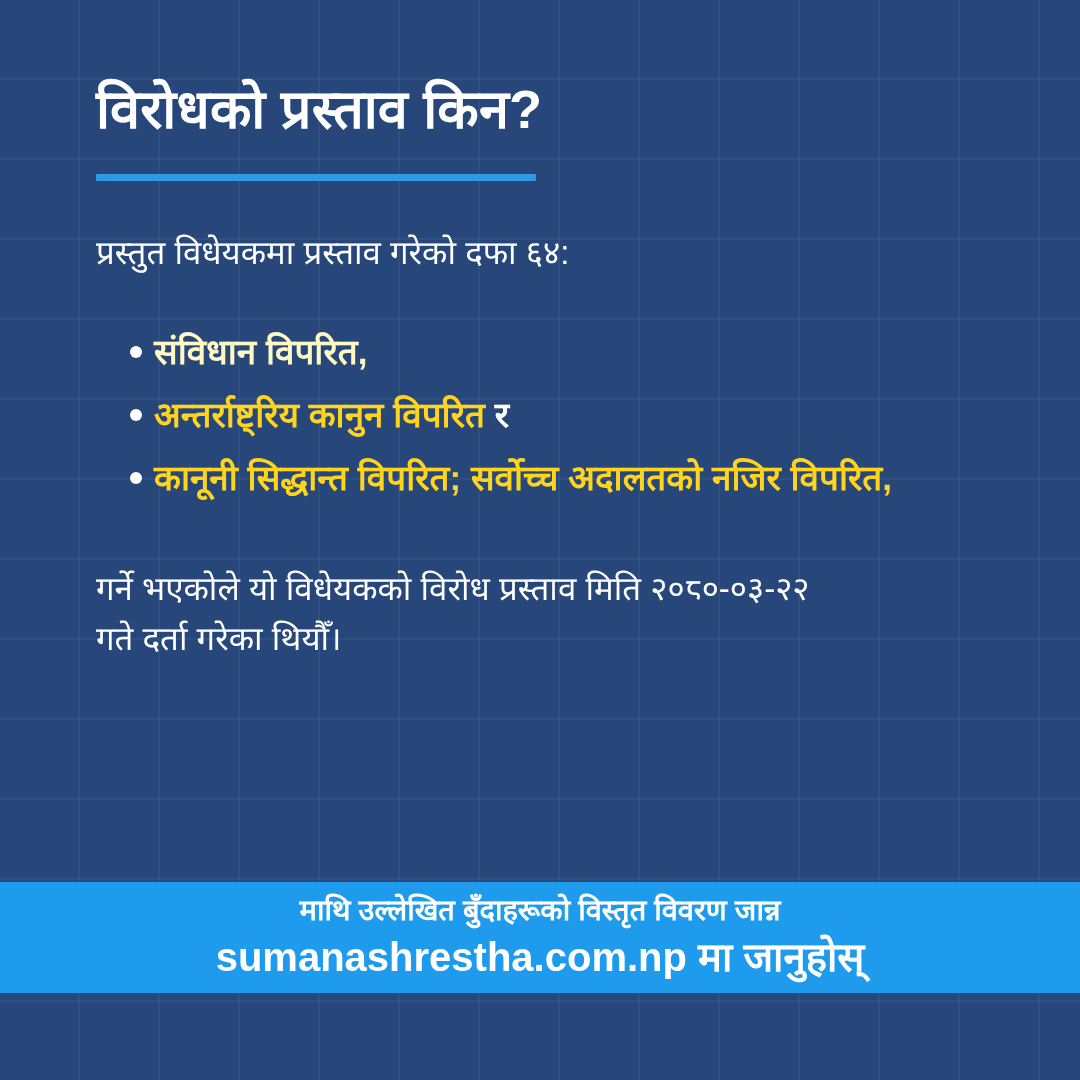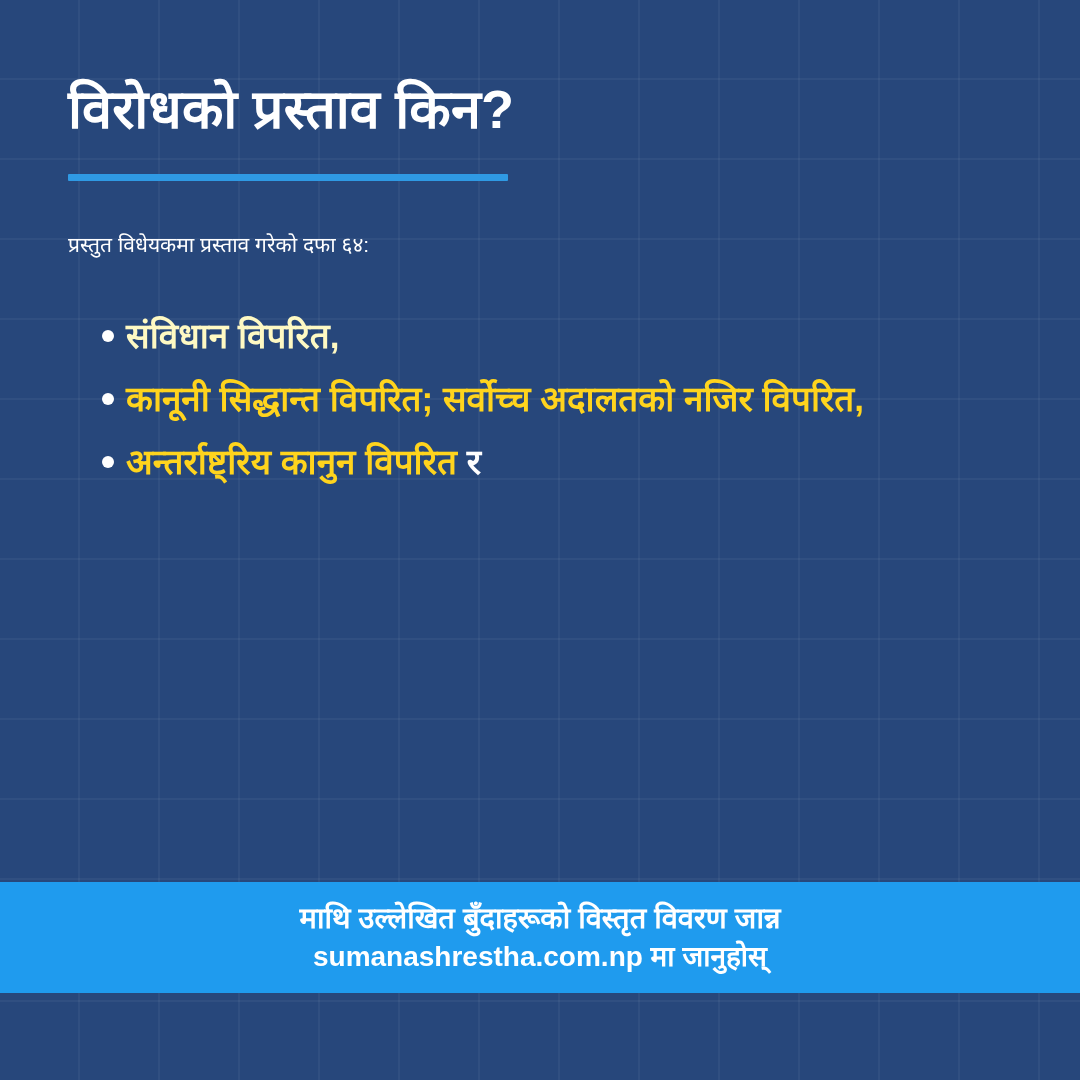--- a/index.html
+++ b/index.html
@@ -39,21 +39,21 @@
   }
 
   
   #content {
     position: absolute;
     left: 0;
     top: 0;
     width: 1080px;
     height: 882px;
     box-sizing: border-box;
-    padding: 78px 86px 0 68px;
+    padding: 78px 86px 0 96px;
     z-index: 2;
   }
 
   #page-title {
     margin: 0;
     color: #ffffff;
     font-size: 54px;
     line-height: 1.18;
     font-weight: 700;
     letter-spacing: 0.2px;
@@ -64,21 +64,21 @@
     margin-top: 32px;
     width: 440px;
     height: 7px;
     background: #2f9ae4;
     border-radius: 1px;
   }
 
   #intro-text {
     margin: 50px 0 0 0;
     color: #ffffff;
-    font-size: 21px;
+    font-size: 33px;
     font-weight: 400;
     line-height: 1.35;
   }
 
   
   #bullet-list {
     margin: 52px 0 0 0;
     padding: 0;
     list-style: none;
   }
@@ -133,21 +133,21 @@
   #footer-line-1 {
     color: #ffffff;
     font-size: 29px;
     font-weight: 700;
     line-height: 1.22;
     text-align: center;
     white-space: nowrap;
   }
   #footer-line-2 {
     color: #ffffff;
-    font-size: 28px;
+    font-size: 40px;
     font-weight: 700;
     line-height: 1.22;
     text-align: center;
     white-space: nowrap;
     margin-top: 4px;
   }
 
   
   #bottom-strip {
     position: absolute;
@@ -186,32 +186,33 @@
 
     <ul id="bullet-list">
 
       <li class="bullet-item">
         <span class="bullet-dot"></span>
         <span class="bullet-text" style="color: #fef9c3;">संविधान विपरित,</span>
       </li>
 
       <li class="bullet-item">
         <span class="bullet-dot"></span>
-        <span class="bullet-text" style="color: rgb(255, 212, 29);">कानूनी सिद्धान्त विपरित; सर्वोच्च अदालतको नजिर विपरित,</span>
-      </li>
-
-      <li class="bullet-item">
-        <span class="bullet-dot"></span>
         <span class="bullet-text" style="color: rgb(255, 212, 29);">अन्तर्राष्ट्रिय कानुन विपरित</span>
         <span class="tail-white" style="color: rgb(255, 255, 255);"> र</span>
       </li>
 
+      <li class="bullet-item">
+        <span class="bullet-dot"></span>
+        <span class="bullet-text" style="color: rgb(255, 212, 29);">कानूनी सिद्धान्त विपरित; सर्वोच्च अदालतको नजिर विपरित,</span>
+      </li>
+
 
     </ul>
 
+    <p id="closing-text">गर्ने भएकोले यो विधेयकको विरोध प्रस्ताव मिति २०८०-०३-२२ गते दर्ता गरेका थियौँ।</p>
 
   </div>
 
   <div id="footer-bar" style="background: rgb(31, 155, 238);">
     <div id="footer-line-1">माथि उल्लेखित बुँदाहरूको विस्तृत विवरण जान्न</div>
     <div id="footer-line-2">sumanashrestha.com.np मा जानुहोस्</div>
   </div>
 
   <div id="bottom-strip">
     <div id="bottom-strip-grid"></div>

